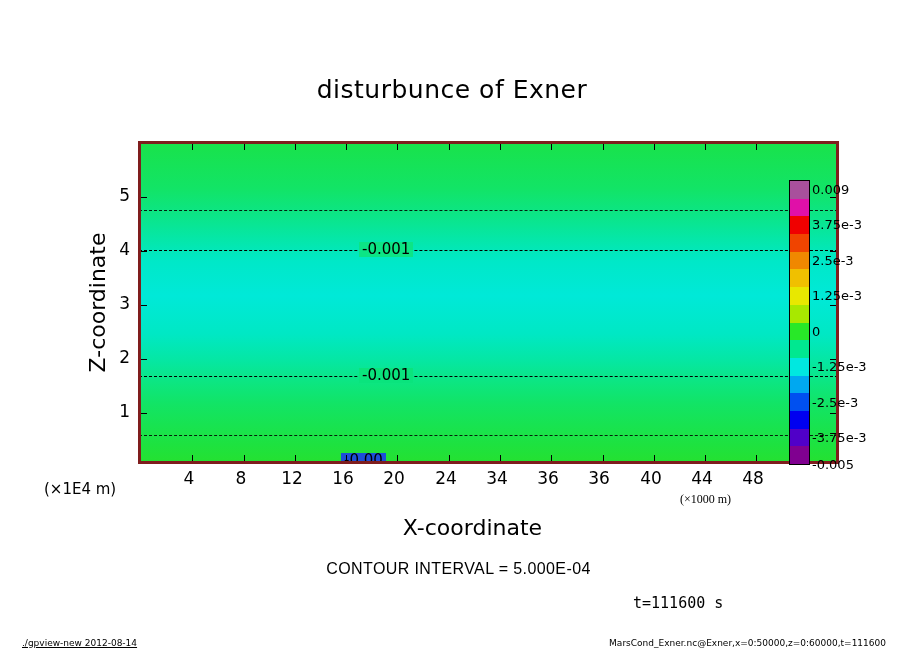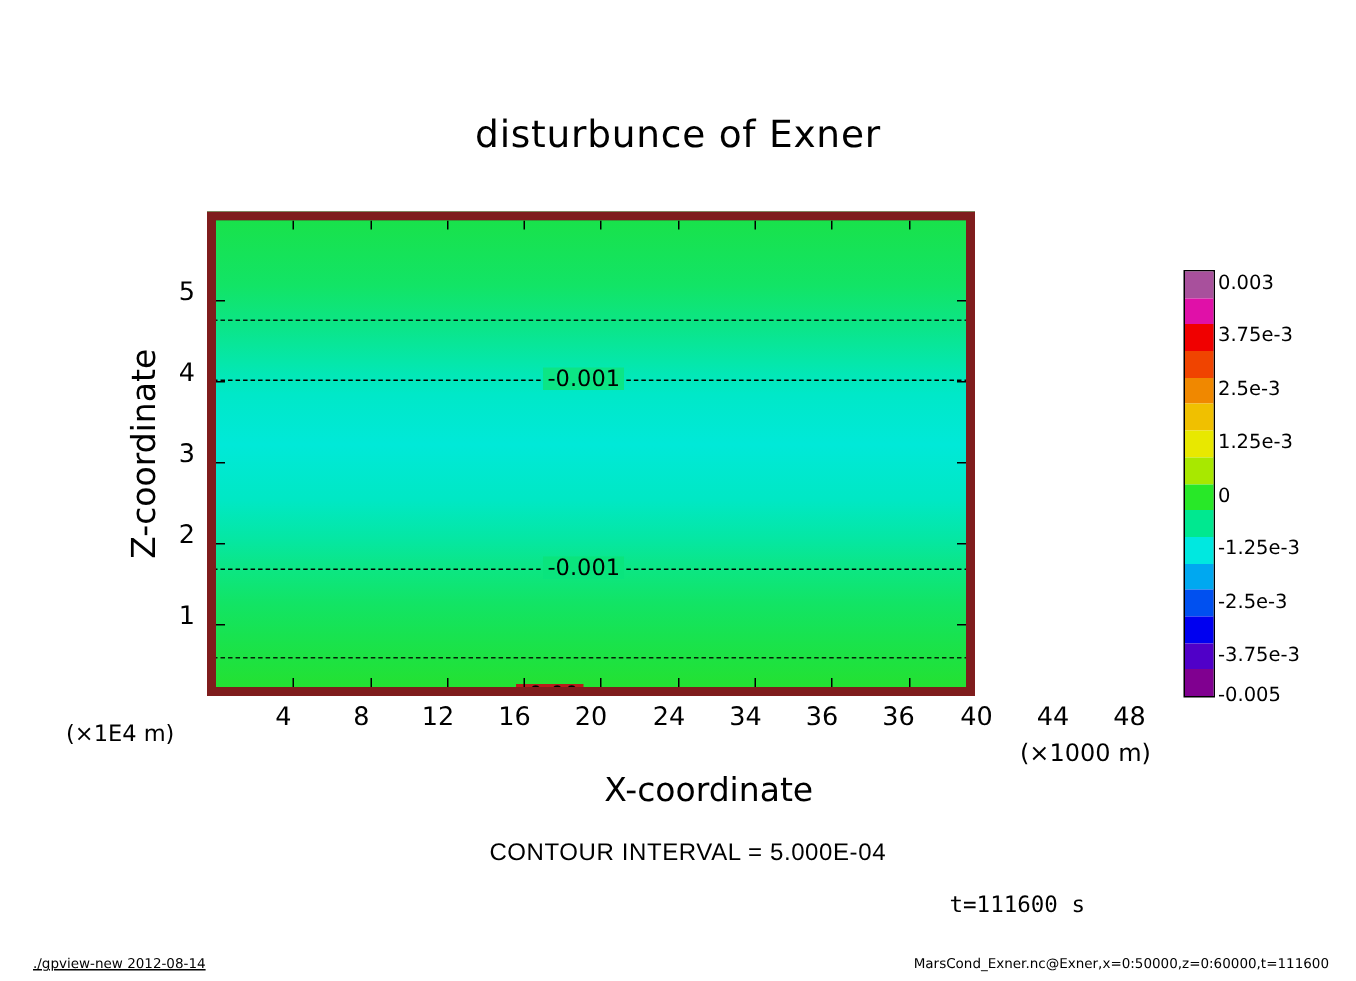--- a/index.html
+++ b/index.html
@@ -20,22 +20,22 @@
   #title {
     left: 0; top: 75px; width: 904px;
     text-align: center;
     font-size: 25px;
     letter-spacing: 0.5px;
   }
 
   
   #plot-frame {
     left: 138px; top: 141px;
-    width: 512px; height: 323px;
-    border: 6px solid #7f1d1d;
+    width: 701px; height: 323px;
+    border: 3px solid #7f1d1d;
     box-sizing: border-box;
     overflow: hidden;
     background: #00e54c;
   }
   
   #field {
     position: absolute;
     left: 0; top: 0; right: 0; bottom: 0;
     background: linear-gradient(to bottom,
       #19e24b 0%,
@@ -114,21 +114,22 @@
   #yaxis-label {
     left: -3px; top: 290px;
     width: 200px;
     text-align: center;
     font-size: 22px;
     transform: rotate(-90deg);
     transform-origin: center center;
   }
   #x-units {
     left: 680px; top: 492px;
-    font-size: 16px;
+    font-size: 12px;
+    font-family: Liberation Serif, serif;
   }
   #y-units {
     left: 44px; top: 480px;
     font-size: 15px;
   }
   #contour-interval {
     left: 138px; top: 560px; width: 641px;
     text-align: center;
     font-size: 16px;
     letter-spacing: 0.4px;
@@ -181,21 +182,21 @@
   <div id="field"></div>
 
   <div class="cline thin" style="top:66px;"></div>
   <div class="cline" style="top:106px;"></div>
   <div class="cline" style="top:232px;"></div>
   <div class="cline thin" style="top:291px;"></div>
   <div class="cline" style="top:317px;"></div>
 
   <div class="clabel" style="left:218px; top:98px; background:#0ce585;">-0.001</div>
   <div class="clabel" style="left:218px; top:224px; background:#0ae47d;">-0.001</div>
-  <div class="clabel" style="left:200px; top:309px; background:#b91c1c;">-0.00</div>
+  <div class="clabel" style="left:200px; top:309px; background:#1d4ed8;">-0.00</div>
 
   <div class="tick-b" style="left:51.3px;"></div>
   <div class="tick-b" style="left:102.6px;"></div>
   <div class="tick-b" style="left:153.8px;"></div>
   <div class="tick-b" style="left:205.1px;"></div>
   <div class="tick-b" style="left:256.4px;"></div>
   <div class="tick-b" style="left:307.7px;"></div>
   <div class="tick-b" style="left:359.0px;"></div>
   <div class="tick-b" style="left:410.2px;"></div>
   <div class="tick-b" style="left:461.5px;"></div>
@@ -269,21 +270,21 @@
   <div class="cb-cell" style="background:#28e828"></div>
   <div class="cb-cell" style="background:#00e890"></div>
   <div class="cb-cell" style="background:#00e8e0"></div>
   <div class="cb-cell" style="background:#00a8f0"></div>
   <div class="cb-cell" style="background:#0050f0"></div>
   <div class="cb-cell" style="background:#0000f0"></div>
   <div class="cb-cell" style="background:#5000c8"></div>
   <div class="cb-cell" style="background:#800090"></div>
 </div>
 
-<div class="abs cb-tick" style="top:189px;">0.003</div>
+<div class="abs cb-tick" style="top:189px;">0.009</div>
 <div class="abs cb-tick" style="top:224px;text-align:center;">3.75e-3</div>
 <div class="abs cb-tick" style="top:260px;">2.5e-3</div>
 <div class="abs cb-tick" style="top:295px;">1.25e-3</div>
 <div class="abs cb-tick" style="top:331px;">0</div>
 <div class="abs cb-tick" style="top:366px;">-1.25e-3</div>
 <div class="abs cb-tick" style="top:402px;">-2.5e-3</div>
 <div class="abs cb-tick" style="top:437px;">-3.75e-3</div>
 <div class="abs cb-tick" style="top:464px;">-0.005</div>
 
 </body></html>

